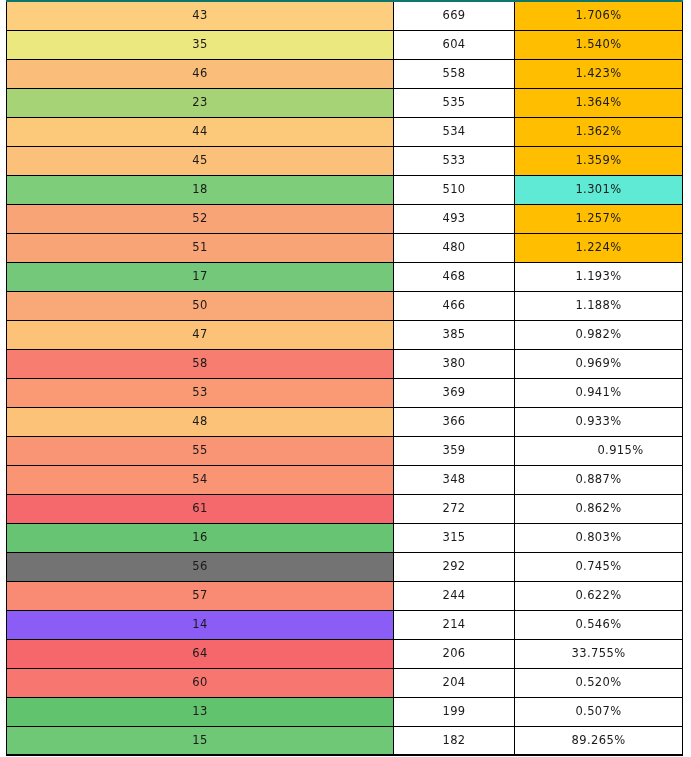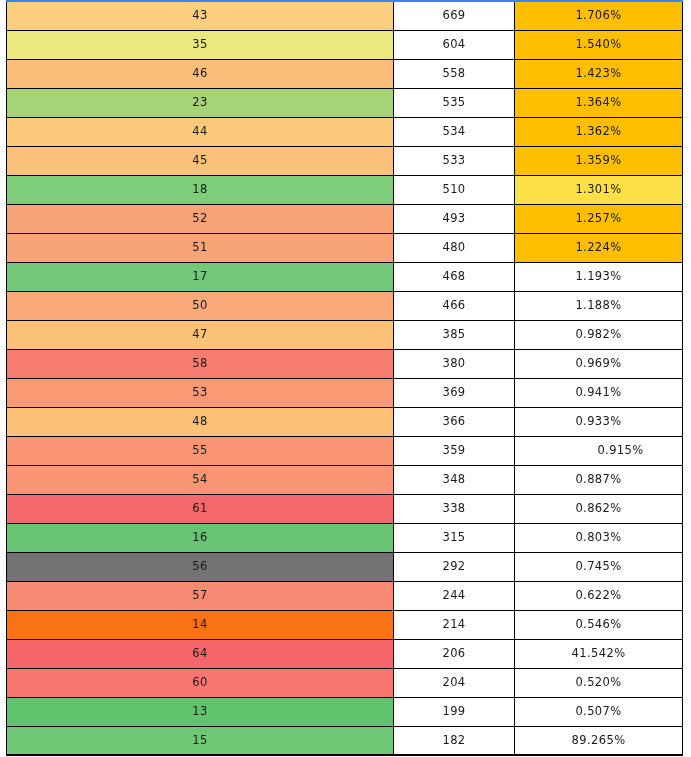--- a/index.html
+++ b/index.html
@@ -49,21 +49,21 @@
     white-space: nowrap;
     overflow: hidden;
   }
 
   table.data-table td.cell-count,
   table.data-table td.cell-pct {
     background: #ffffff;
   }
 
   
-  table.data-table tr:first-child td { border-top: 2px solid #3b82f6; }
+  table.data-table tr:first-child td { border-top: 2px solid #0f766e; }
   table.data-table tr:last-child  td { border-bottom: 2px solid #000000; }
 </style>
 </head>
 <body>
 
 <div id="sheet">
   <table class="data-table">
     <colgroup>
       <col class="c-rank">
       <col class="c-count">
@@ -96,21 +96,21 @@
           <td class="cell-pct" style="background: rgb(255, 191, 0);">1.362%</td>
         </tr>
         <tr>
           <td class="cell-rank" style="background: rgb(251, 192, 121); text-align: center;">45</td>
           <td class="cell-count">533</td>
           <td class="cell-pct" style="background: rgb(255, 191, 0);">1.359%</td>
         </tr>
         <tr>
           <td class="cell-rank" style="background: rgb(125, 205, 122);">18</td>
           <td class="cell-count">510</td>
-          <td class="cell-pct" style="background: #fde047; margin-top: 8px;">1.301%</td>
+          <td class="cell-pct" style="background: #5eead4; margin-top: 8px;">1.301%</td>
         </tr>
         <tr>
           <td class="cell-rank" style="background: rgb(249, 164, 119);">52</td>
           <td class="cell-count">493</td>
           <td class="cell-pct" style="background: rgb(255, 191, 0);">1.257%</td>
         </tr>
         <tr>
           <td class="cell-rank" style="background: rgb(249, 164, 119);">51</td>
           <td class="cell-count">480</td>
           <td class="cell-pct" style="background: rgb(255, 191, 0);">1.224%</td>
@@ -150,47 +150,47 @@
           <td class="cell-count">359</td>
           <td class="cell-pct" style="background: rgb(255, 255, 255); padding-left: 44px;">0.915%</td>
         </tr>
         <tr>
           <td class="cell-rank" style="background: rgb(249, 148, 116);">54</td>
           <td class="cell-count">348</td>
           <td class="cell-pct" style="background: rgb(255, 255, 255);">0.887%</td>
         </tr>
         <tr>
           <td class="cell-rank" style="background: rgb(245, 104, 107);">61</td>
-          <td class="cell-count">338</td>
+          <td class="cell-count">272</td>
           <td class="cell-pct" style="background: rgb(255, 255, 255);">0.862%</td>
         </tr>
         <tr>
           <td class="cell-rank" style="background: rgb(103, 196, 114);">16</td>
           <td class="cell-count">315</td>
           <td class="cell-pct" style="background: rgb(255, 255, 255);">0.803%</td>
         </tr>
         <tr>
           <td class="cell-rank" style="background: #737373;">56</td>
           <td class="cell-count">292</td>
           <td class="cell-pct" style="background: rgb(255, 255, 255);">0.745%</td>
         </tr>
         <tr>
           <td class="cell-rank" style="background: rgb(249, 139, 116);">57</td>
           <td class="cell-count">244</td>
           <td class="cell-pct" style="background: rgb(255, 255, 255);">0.622%</td>
         </tr>
         <tr>
-          <td class="cell-rank" style="background: #f97316; margin-left: 48px;">14</td>
+          <td class="cell-rank" style="background: #8b5cf6; margin-left: 48px;">14</td>
           <td class="cell-count">214</td>
           <td class="cell-pct" style="background: rgb(255, 255, 255);">0.546%</td>
         </tr>
         <tr>
           <td class="cell-rank" style="background: rgb(245, 103, 107);">64</td>
           <td class="cell-count">206</td>
-          <td class="cell-pct" style="background: rgb(255, 255, 255);">41.542%</td>
+          <td class="cell-pct" style="background: rgb(255, 255, 255);">33.755%</td>
         </tr>
         <tr>
           <td class="cell-rank" style="background: rgb(248, 118, 112);">60</td>
           <td class="cell-count">204</td>
           <td class="cell-pct" style="background: rgb(255, 255, 255);">0.520%</td>
         </tr>
         <tr>
           <td class="cell-rank" style="background: rgb(98, 195, 111);">13</td>
           <td class="cell-count">199</td>
           <td class="cell-pct" style="background: rgb(255, 255, 255);">0.507%</td>

